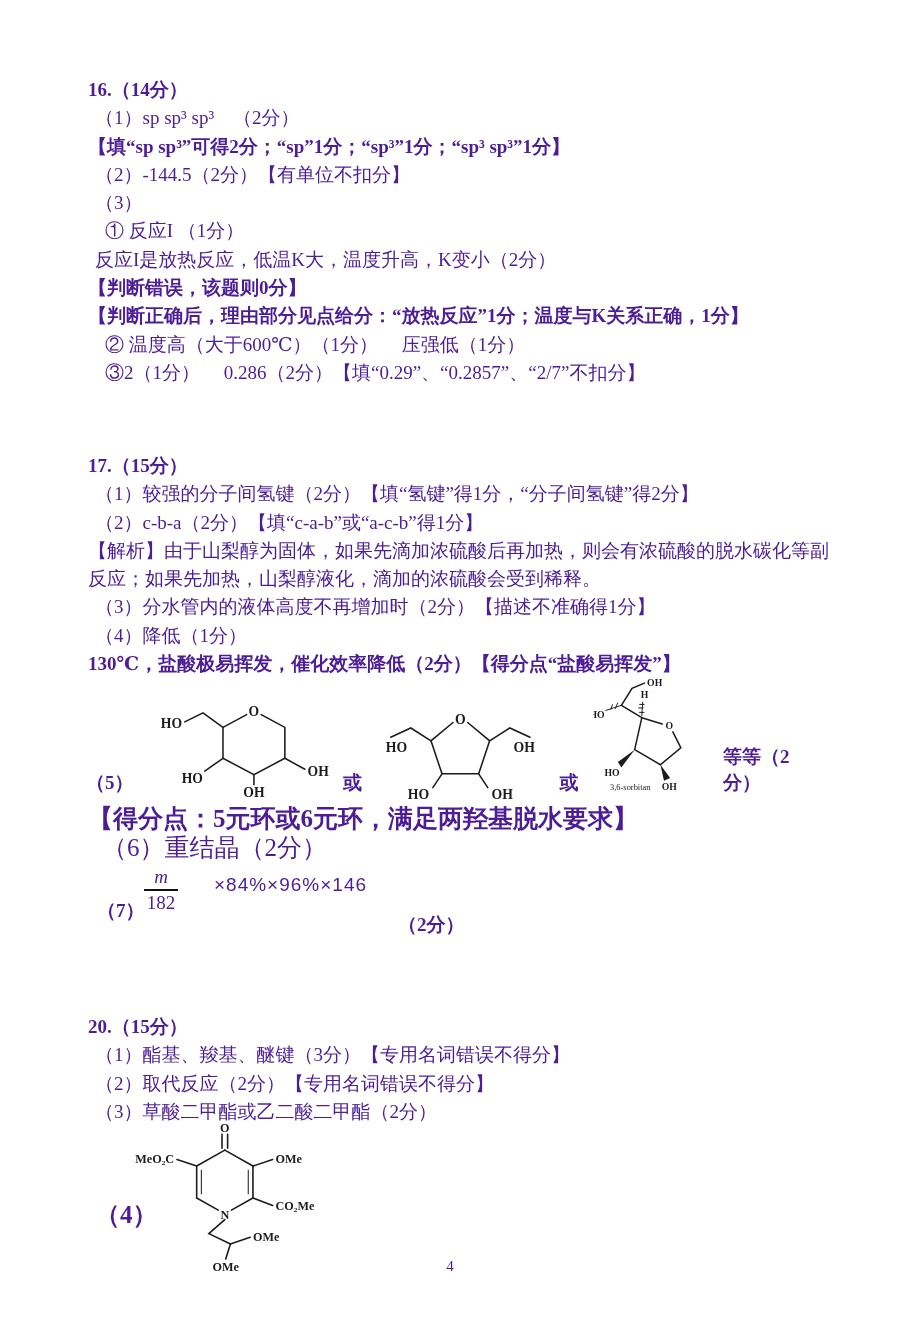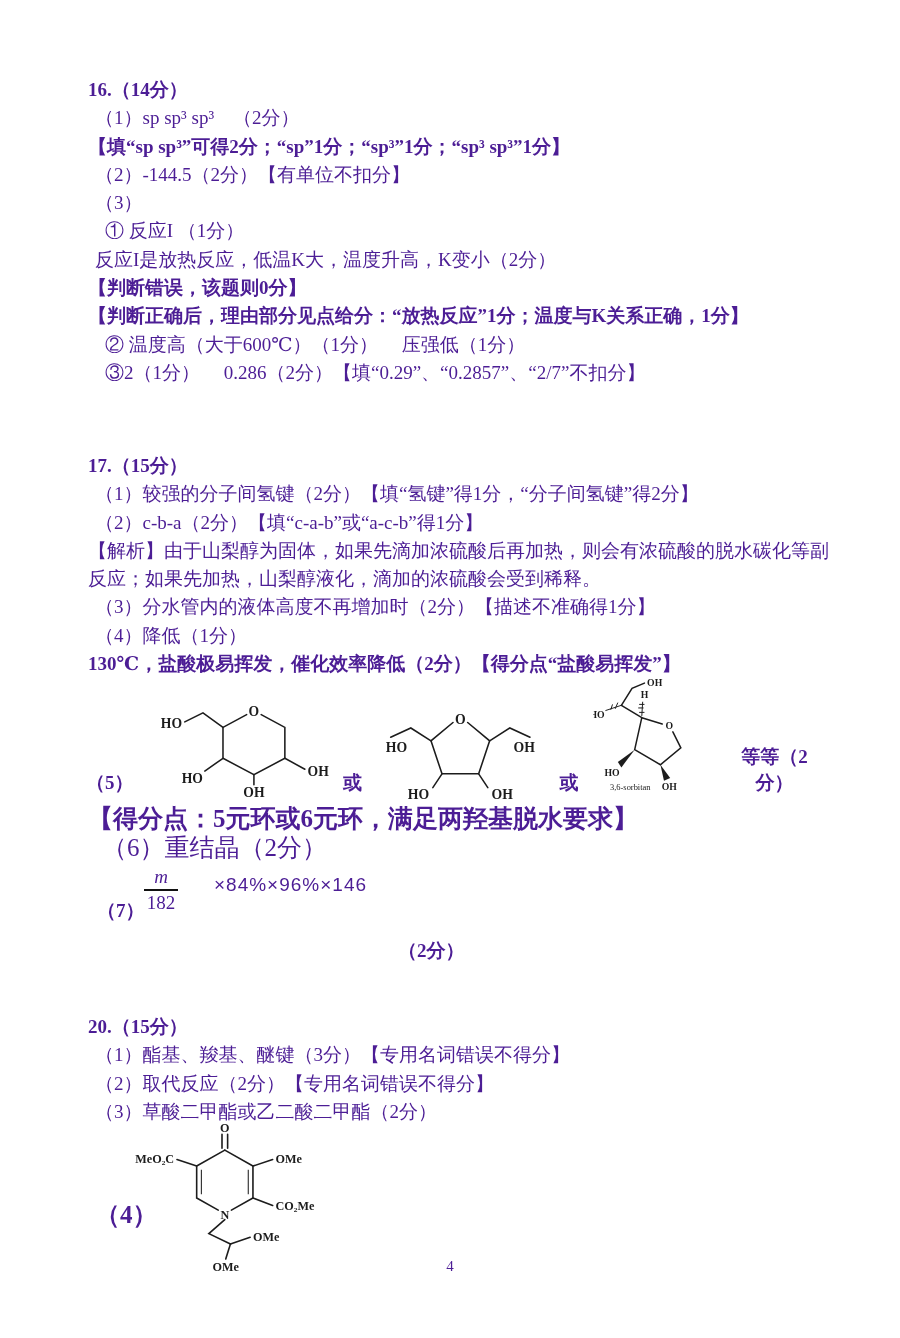--- a/index.html
+++ b/index.html
@@ -28,21 +28,21 @@
   svg .atom{font-size:15px;}
   svg .atom-s{font-size:11px;}
   svg .cap{font-size:9.5px;font-weight:400;}
   svg .wedge{fill:#1c1c1c;stroke:none;}
   
   .frac{position:absolute;left:138px;top:866px;width:46px;text-align:center;font-size:19px;}
   .frac .num{font-style:italic;border-bottom:2px solid #111;padding:0 10px 1px 10px;display:inline-block;}
   .frac .den{display:block;padding-top:1px;}
   .expr{position:absolute;left:214px;top:874px;font-size:19px;letter-spacing:1px;font-family:"Liberation Sans","DejaVu Sans",sans-serif;}
   .f7label{position:absolute;left:97px;top:898px;font-size:19px;font-weight:600;}
-  .f7score{position:absolute;left:398px;top:912px;font-size:19px;font-weight:600;margin-top:26px;}
+  .f7score{position:absolute;left:398px;top:912px;font-size:19px;font-weight:600;}
   .abs-line{position:absolute;font-size:25px;}
   .pagenum{position:absolute;left:0;right:0;top:1258px;text-align:center;font-size:15px;}
 </style>
 </head>
 <body>
 
 <div class="page">
 
   <div class="block" style="top:76px;">
     <div class="line hdr">16.（14分）</div>
@@ -112,21 +112,21 @@
       <polygon class="wedge" points="76,99 80,117 87,114"></polygon>
       <text class="atom-s" x="86" y="59" text-anchor="middle">O</text>
       <text class="atom-s" x="58" y="24" text-anchor="middle">H</text>
       <text class="atom-s" x="13" y="46" text-anchor="end">HO</text>
       <text class="atom-s" x="61" y="10" text-anchor="start">OH</text>
       <text class="atom-s" x="30" y="112" text-anchor="end">HO</text>
       <text class="atom-s" x="86" y="128" text-anchor="middle">OH</text>
       <text class="cap" x="42" y="128" text-anchor="middle">3,6-sorbitan</text>
     </svg>
 
-    <div class="txt" style="margin-left:24px;text-align:center;">等等（2分）</div>
+    <div class="txt" style="margin-left:24px;">等等（2分）</div>
   </div>
 
   <div class="abs-line bracket" style="left:88px;top:802px;">【得分点：5元环或6元环，满足两羟基脱水要求】</div>
   <div class="abs-line ind1" style="left:95px;top:831px;">（6）重结晶（2分）</div>
 
   <div class="f7label">（7）</div>
   <div class="frac">
     <span class="num">m</span>
     <span class="den">182</span>
   </div>

